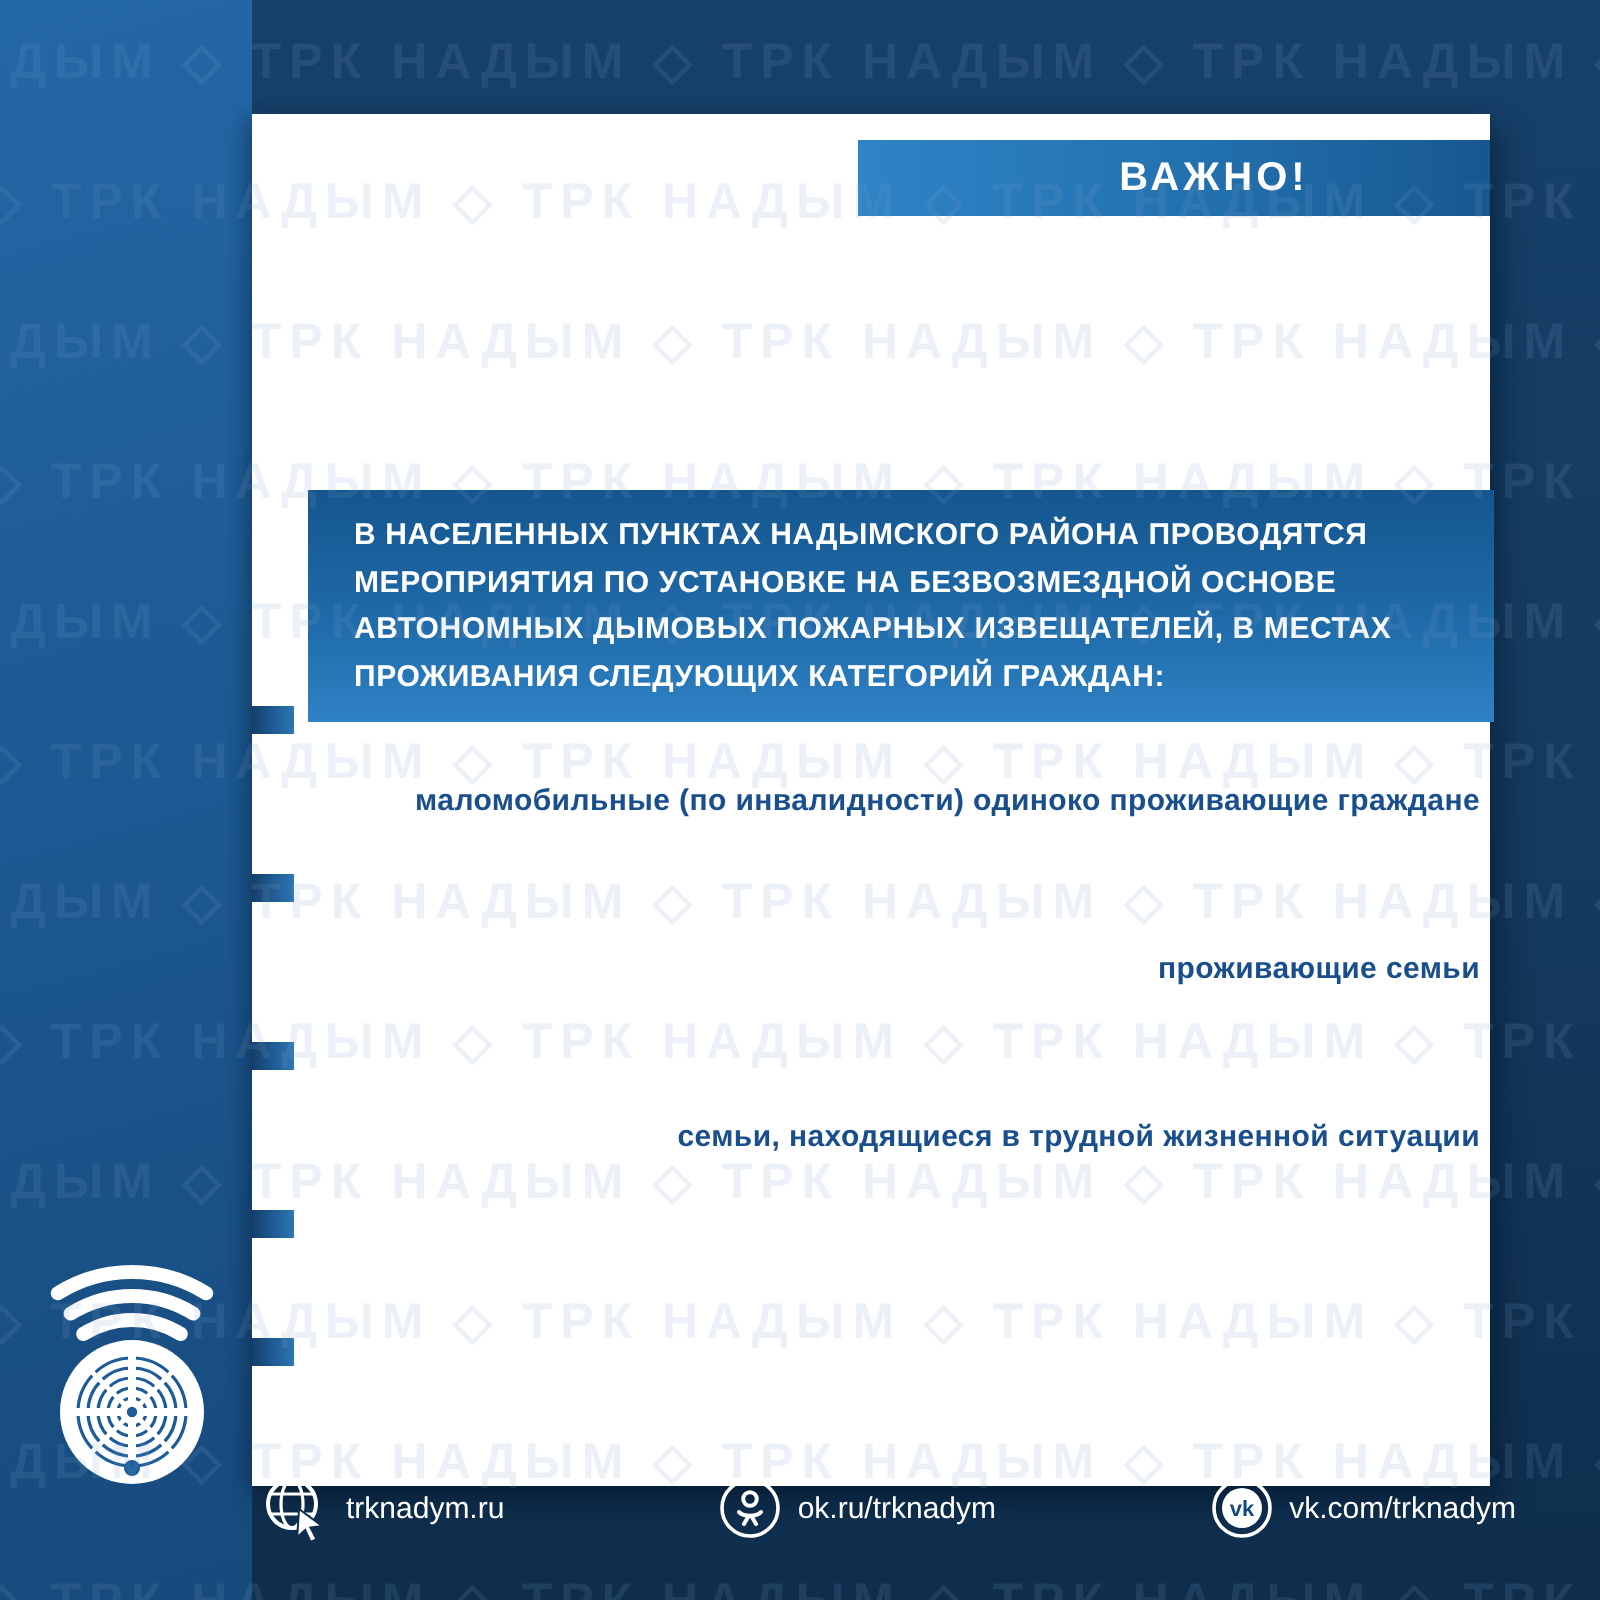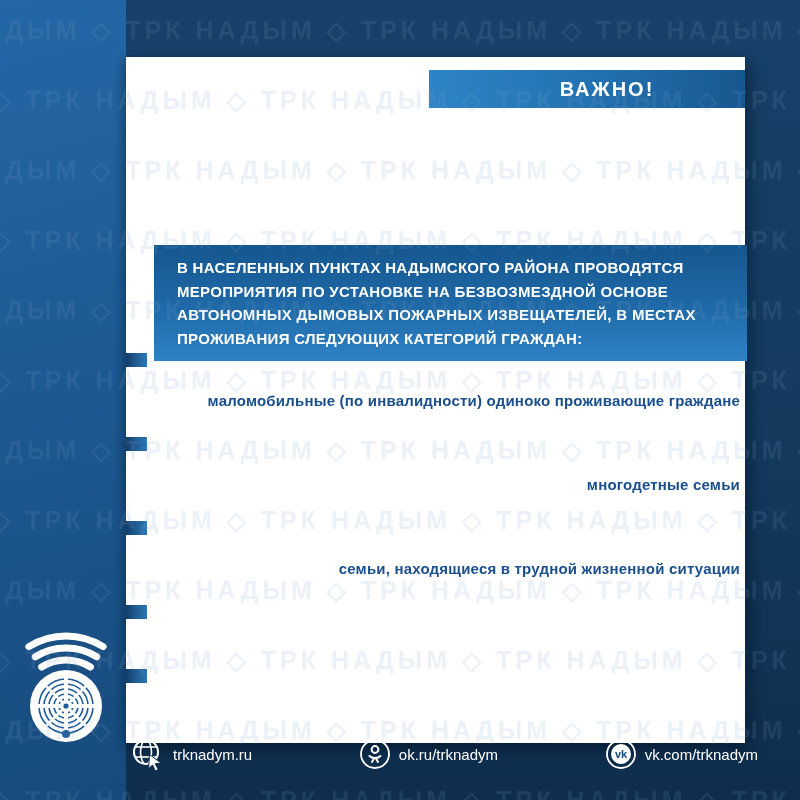--- a/index.html
+++ b/index.html
@@ -110,21 +110,21 @@
     <div class="list">
 
         <div class="list-item">
           <span class="tab"></span>
           <span>маломобильные (по инвалидности) одиноко проживающие граждане</span>
         </div>
 
 
         <div class="list-item">
           <span class="tab"></span>
-          <span>многодетные семьи</span>
+          <span>проживающие семьи</span>
         </div>
 
         <div class="list-item">
           <span class="tab"></span>
           <span>семьи, находящиеся в трудной жизненной ситуации</span>
         </div>
 
         <div class="list-item">
           <span class="tab"></span>
         </div>

